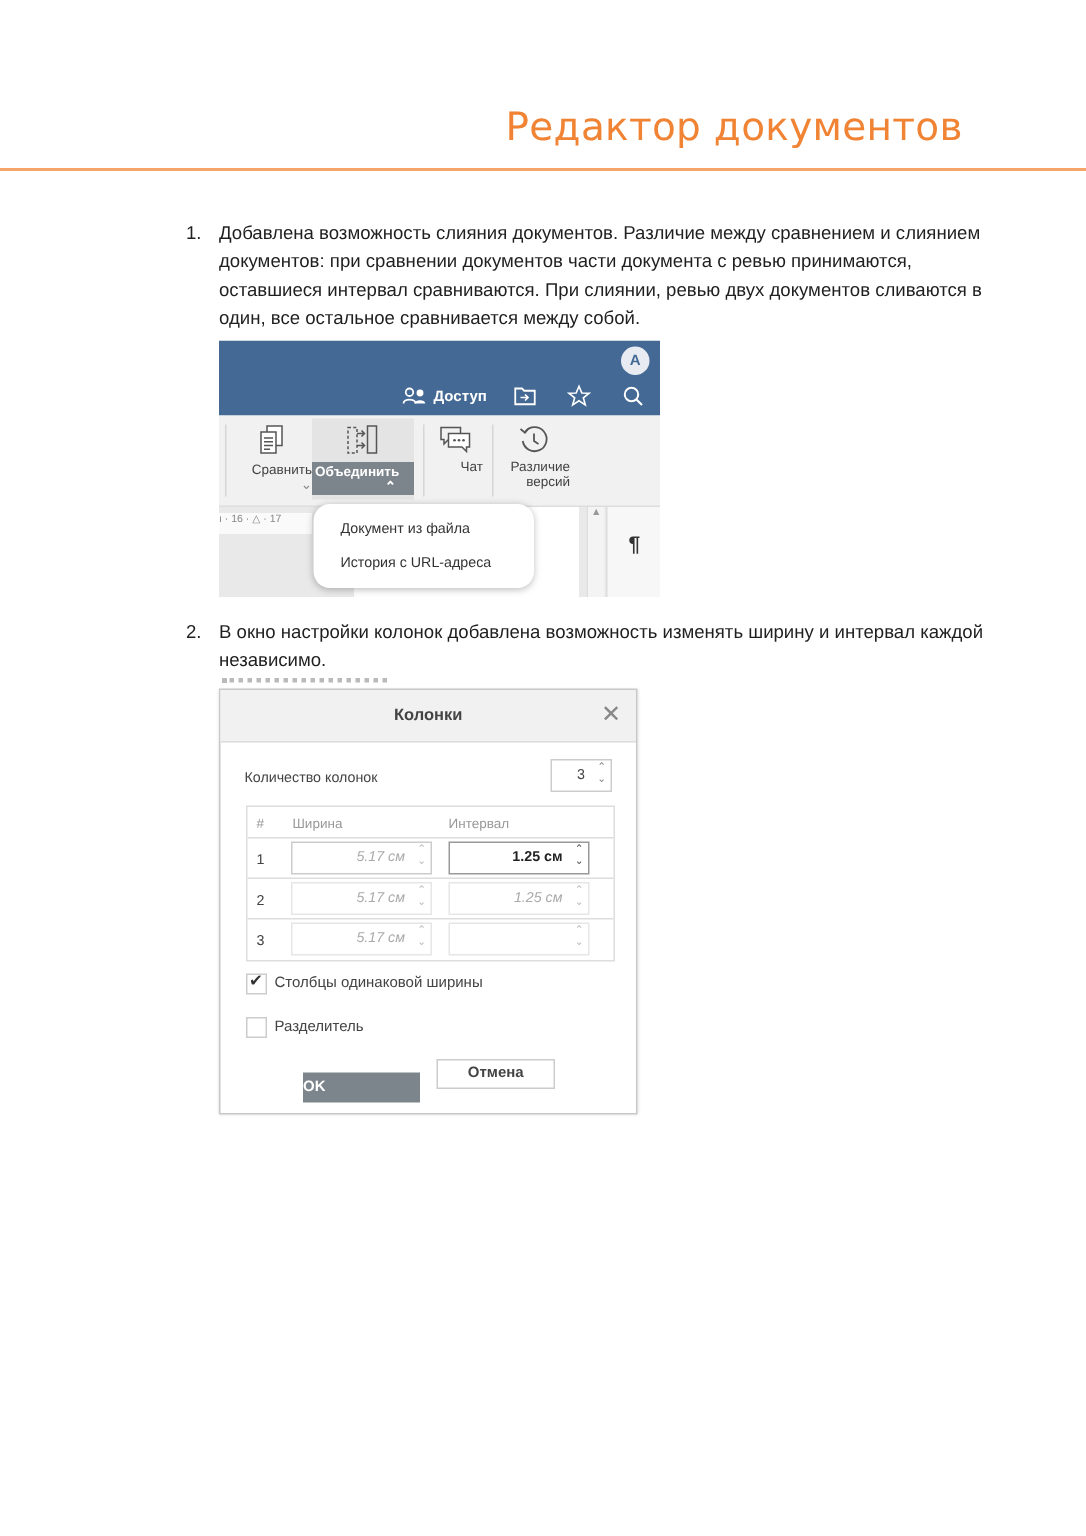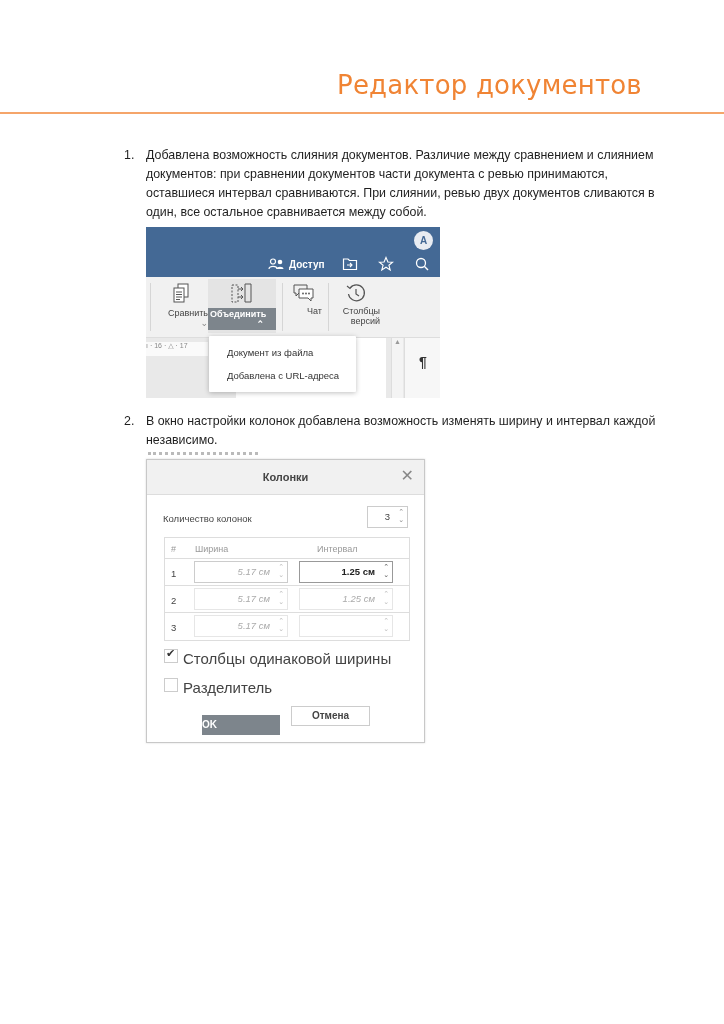--- a/index.html
+++ b/index.html
@@ -32,21 +32,21 @@
   .tb-btn svg { display: block; margin: 0 auto 3px auto; }
   .tb-sep { position: absolute; top: 6px; width: 1px; height: 48px; background: #d6d6d6; }
   #btn-merge .lbl-box { background: #7d858c; color: #fff; font-weight: bold; padding: 1px 12px 1px 2px; display: block; }
   .shot1 .ruler-area { position: absolute; left: 0; top: 111px; width: 294px; height: 60px; background: #e9e9e9; }
   .ruler { position: absolute; left: 0; top: 4px; width: 62px; height: 14px; font-size: 7px; color: #888; white-space: nowrap; background: #fafafa; }
   .doc-page { position: absolute; left: 90px; top: 0; width: 150px; height: 60px; background: #fff; }
   .vscroll { position: absolute; left: 245px; top: 0; width: 11px; height: 60px; background: #f4f4f4; border-left: 1px solid #ddd; }
   .vscroll .up { font-size: 7px; color: #999; text-align: center; display: block; }
   .right-panel { position: absolute; left: 258px; top: 0; width: 36px; height: 60px; background: #f7f7f7; border-left: 1px solid #ddd; }
   .pilcrow { position: absolute; left: 14px; top: 16px; font-size: 14px; font-weight: bold; color: #333; }
-  .dropdown { position: absolute; left: 63px; top: 109px; width: 147px; height: 56px; background: #fff; border-radius: 1px; box-shadow: 0 1px 5px rgba(0,0,0,0.25); }
+  .dropdown { position: absolute; left: 63px; top: 109px; width: 147px; height: 56px; background: #fff; border-radius: 11px; box-shadow: 0 1px 5px rgba(0,0,0,0.25); }
   .dropdown .mi { position: absolute; left: 18px; font-size: 9.5px; color: #333; white-space: nowrap; }
 
   
   .shot2 { position: absolute; left: 146px; top: 459px; width: 277px; height: 282px; background: #fff; border: 1px solid #c8c8c8; box-shadow: 0 0 2px rgba(0,0,0,0.15); }
   .behind-text { position: absolute; left: 148px; top: 452px; width: 110px; height: 5px; border-top: 3px dotted #777; opacity: 0.5; }
   .dlg-head { position: absolute; left: 0; top: 0; width: 277px; height: 34px; background: #f1f1f1; border-bottom: 1px solid #ddd; }
   .dlg-title { position: absolute; left: 0; width: 277px; top: 11px; text-align: center; font-size: 11px; font-weight: bold; color: #444; }
   .dlg-close { position: absolute; right: 10px; top: 6px; font-size: 16px; color: #888; }
   .count-lbl { position: absolute; left: 16px; top: 53px; font-size: 9.5px; color: #444; }
   .spin { position: absolute; border: 1px solid #ccc; background: #fff; font-size: 9.5px; }
@@ -54,21 +54,21 @@
   .spin .arr { position: absolute; right: 3px; top: 1px; font-size: 7px; line-height: 8px; color: #888; text-align: center; }
   .spin.disabled .val { color: #aaa; font-style: italic; }
   .spin.disabled .arr { color: #bbb; }
   .spin.active .val { color: #222; font-weight: bold; }
   .grid { position: absolute; left: 17px; top: 77px; width: 244px; height: 102px; border: 1px solid #ddd; }
   .grid .hdr { position: absolute; top: 6px; font-size: 9px; color: #999; }
   .grid .rowline { position: absolute; left: 0; width: 244px; height: 1px; background: #ddd; }
   .grid .rownum { position: absolute; left: 6px; font-size: 9.5px; color: #444; }
   .chk { position: absolute; left: 17px; width: 12px; height: 12px; border: 1px solid #ccc; background: #fff; }
   .chk .mark { position: absolute; left: 1px; top: -3px; font-size: 11px; color: #333; }
-  .chk-lbl { position: absolute; left: 36px; font-size: 15px; color: #444; text-align: center; }
+  .chk-lbl { position: absolute; left: 36px; font-size: 10px; color: #444; text-align: center; }
   .btn-ok { position: absolute; left: 55px; top: 255px; width: 78px; height: 20px; background: #7d858c; color: #fff; font-weight: bold; font-size: 10px; text-align: left; line-height: 20px; }
   .btn-cancel { position: absolute; left: 144px; top: 246px; width: 77px; height: 18px; border: 1px solid #ccc; background: #fff; color: #444; font-weight: bold; font-size: 10px; text-align: center; line-height: 18px; }
 </style>
 </head>
 <body>
 
 <div class="page-title">Редактор документов</div>
 <div class="title-rule"></div>
 
 <div class="list-item" id="item1">
@@ -134,39 +134,39 @@
       </svg>
       <span class="lbl">Чат</span>
     </div>
     <div class="tb-sep" style="left:182px"></div>
     <div class="tb-btn" id="btn-history" style="left:186px;width:48px">
       <svg width="22" height="20" viewBox="0 0 22 20">
         <path d="M5 5 A8 8 0 1 1 3.5 11" fill="none" stroke="#555" stroke-width="1.2"></path>
         <path d="M2 3 L5 5.5 L7.5 2.5" fill="none" stroke="#555" stroke-width="1.1"></path>
         <path d="M11 6 V11 L14 13" fill="none" stroke="#555" stroke-width="1.2"></path>
       </svg>
-      <span class="lbl">Столбцы</span>
+      <span class="lbl">Различие</span>
       <span class="lbl">версий</span>
     </div>
   </div>
 
   <div class="ruler-area">
     <div class="ruler">ı · 16 · △ · 17</div>
     <div class="doc-page"></div>
     <div class="vscroll">
       <span class="up">▲</span>
     </div>
     <div class="right-panel">
       <span class="pilcrow">¶</span>
     </div>
   </div>
 
   <div class="dropdown">
     <div class="mi" style="top:11px">Документ из файла</div>
-    <div class="mi" style="top:34px">Добавлена с URL-адреса</div>
+    <div class="mi" style="top:34px">История с URL-адреса</div>
   </div>
 </div>
 
 <div class="list-item" id="item2">
   <span class="num">2.</span>
   <span class="txt">В окно настройки колонок добавлена возможность изменять ширину и интервал каждой независимо.</span>
 </div>
 
 <div class="behind-text"></div>
 <div class="shot2">
@@ -177,21 +177,21 @@
 
   <div class="count-lbl">Количество колонок</div>
   <div class="spin" style="left:220px;top:46px;width:39px;height:20px">
     <span class="val">3</span>
     <span class="arr">⌃<br>⌄</span>
   </div>
 
   <div class="grid">
     <span class="hdr" style="left:6px">#</span>
     <span class="hdr" style="left:30px">Ширина</span>
-    <span class="hdr" style="left:152px">Интервал</span>
+    <span class="hdr" style="left:134px">Интервал</span>
 
     <div class="rowline" style="top:20px"></div>
     <span class="rownum" style="top:30px">1</span>
     <div class="spin disabled" style="left:29px;top:23px;width:92px;height:20px">
       <span class="val">5.17 см</span>
       <span class="arr">⌃<br>⌄</span>
     </div>
     <div class="spin active" style="left:134px;top:23px;width:92px;height:20px;border-color:#999">
       <span class="val">1.25 см</span>
       <span class="arr" style="color:#555">⌃<br>⌄</span>

